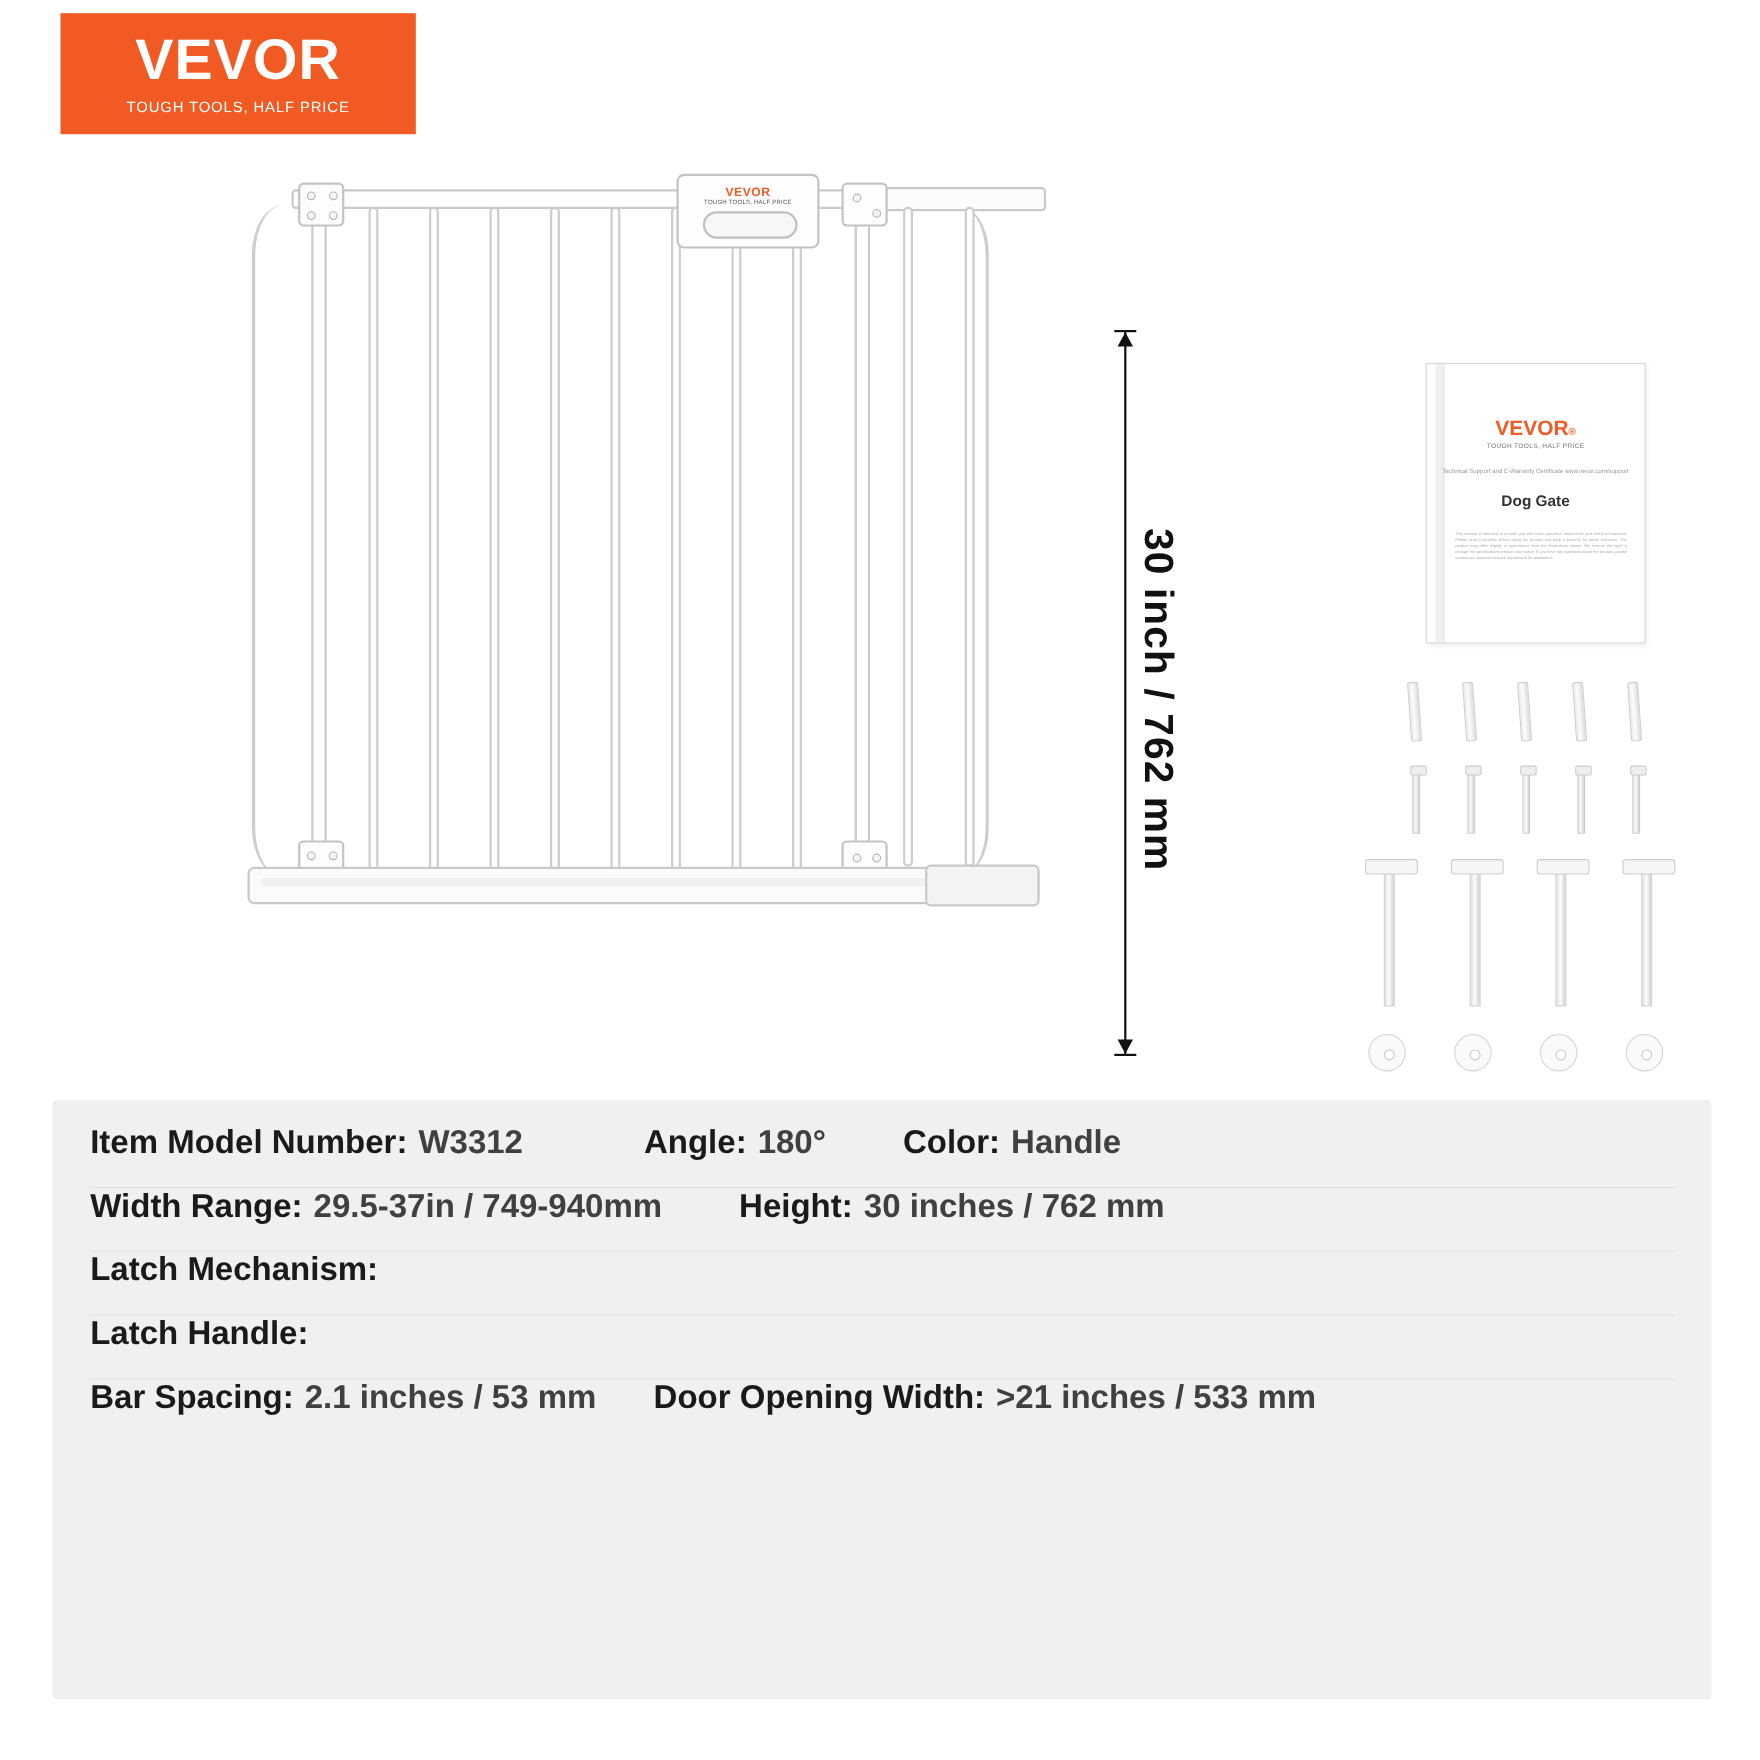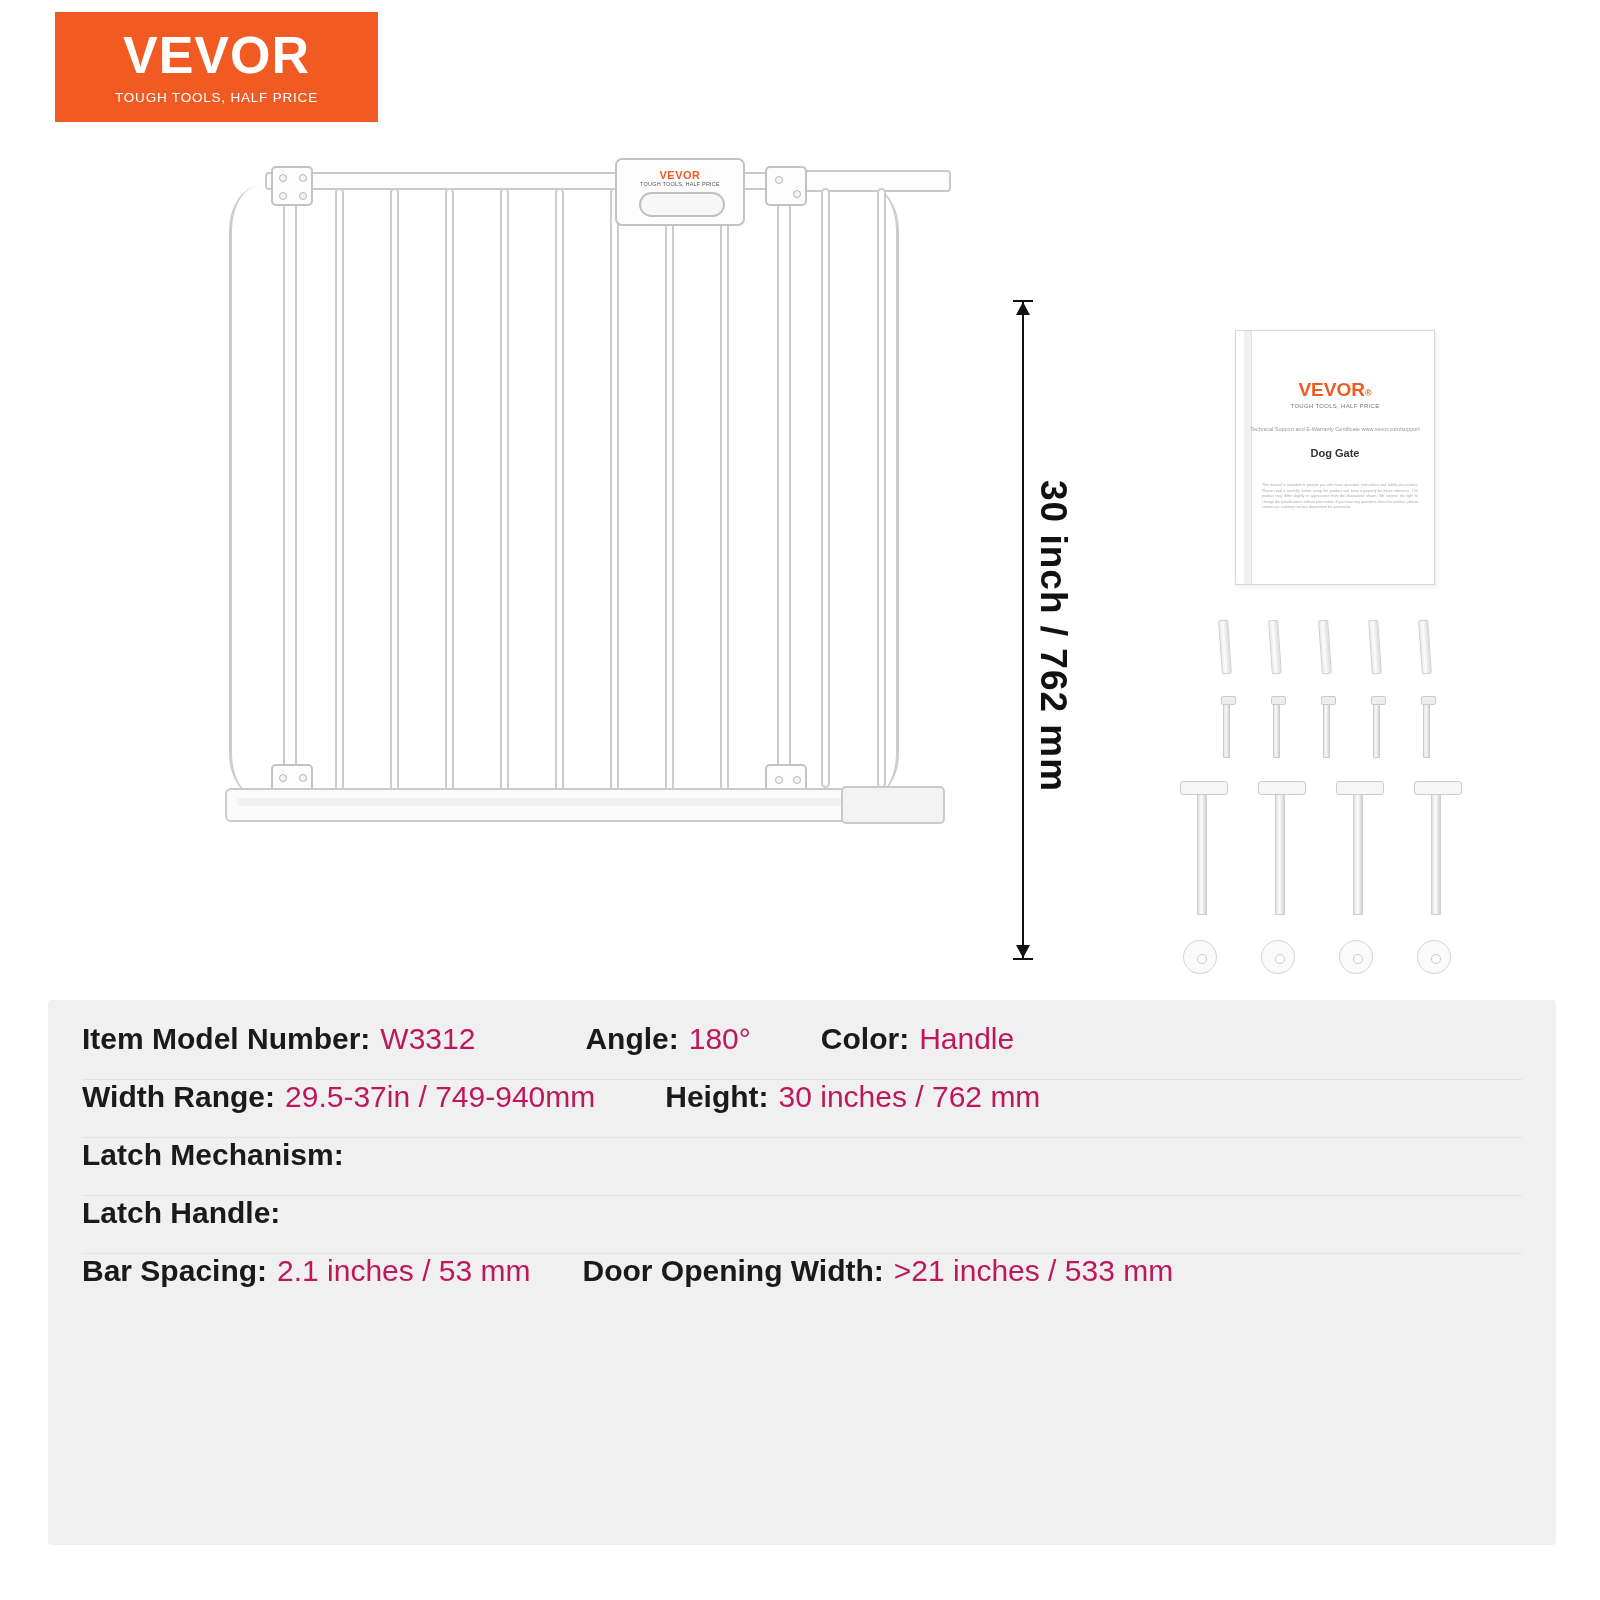--- a/index.html
+++ b/index.html
@@ -142,31 +142,31 @@
     border-top: 7px solid transparent; border-bottom: 7px solid transparent;
   }
   .dim-h-arrow-l { left: 238px; border-right: 13px solid #111; }
   .dim-h-arrow-r { left: 941px; border-left: 13px solid #111; }
   .dim-h-label {
     position: absolute; left: 236px; top: 910px; width: 720px;
     text-align: center; font-size: 38px; font-weight: bold; color: #111;
   }
 
   
-  .accessories { position: absolute; left: 1165px; top: 60px; width: 330px; height: 800px; }
+  .accessories { position: absolute; left: 1226px; top: 60px; width: 330px; height: 800px; }
   .manual {
     position: absolute; left: 70px; top: 140px; width: 200px; height: 255px;
     background: #fff; border: 1px solid #d7d7d7; box-shadow: 2px 2px 5px rgba(0,0,0,0.07);
   }
   .manual-spine { position: absolute; left: 8px; top: 0; width: 8px; height: 100%; background: #f0f0f0; border-right: 1px solid #e3e3e3;}
   .manual-logo { position: absolute; left: 0; top: 48px; width: 100%; text-align: center; font-size: 19px; font-weight: bold; color: #F15A22; }
   .manual-logo span { font-size: 9px; color: #F15A22; vertical-align: super; }
   .manual-tag { position: absolute; left: 0; top: 72px; width: 100%; text-align: center; font-size: 6px; color: #777; letter-spacing: 0.3px; }
   .manual-sub { position: absolute; left: 0; top: 95px; width: 100%; text-align: center; font-size: 5.5px; color: #999; }
-  .manual-title { position: absolute; left: 0; top: 116px; width: 100%; text-align: center; font-size: 11px; font-weight: bold; color: #333; }
+  .manual-title { position: absolute; left: 0; top: 116px; width: 100%; text-align: center; font-size: 14px; font-weight: bold; color: #333; }
   .manual-body { position: absolute; left: 26px; top: 152px; right: 16px; font-size: 3.6px; color: #aaa; line-height: 1.55; text-align: justify; }
 
   .anchor {
     position: absolute; width: 10px; height: 54px;
     background: linear-gradient(to right,#e9e9e9,#fcfcfc 40%,#dcdcdc);
     border: 1px solid #cfcfcf; border-radius: 2px;
   }
   .screw-pc {
     position: absolute; width: 7px; height: 58px;
     background: linear-gradient(to right,#e3e3e3,#fafafa 40%,#d4d4d4);
@@ -212,21 +212,21 @@
     background: #f0f0f0; border-radius: 4px;
     padding: 22px 34px 0 34px;
   }
   .spec-row {
     display: flex; align-items: baseline; flex-wrap: nowrap;
     border-bottom: 1px solid #e2e2e2;
     height: 58px;
   }
   .spec-row:last-child { border-bottom: none; }
   .lbl { font-size: 30px; font-weight: bold; color: #1a1a1a; white-space: nowrap; }
-  .val { font-size: 30px; font-weight: normal; color: #be185d; white-space: nowrap; margin-left: 10px; }
+  .val { font-size: 30px; font-weight: bold; color: #404040; white-space: nowrap; margin-left: 10px; }
   .gap-sm { width: 52px; }
   .gap-md { width: 70px; }
   .gap-lg { width: 110px; }
 </style>
 </head>
 <body>
 
 <div class="page">
 
   <div class="logo">

